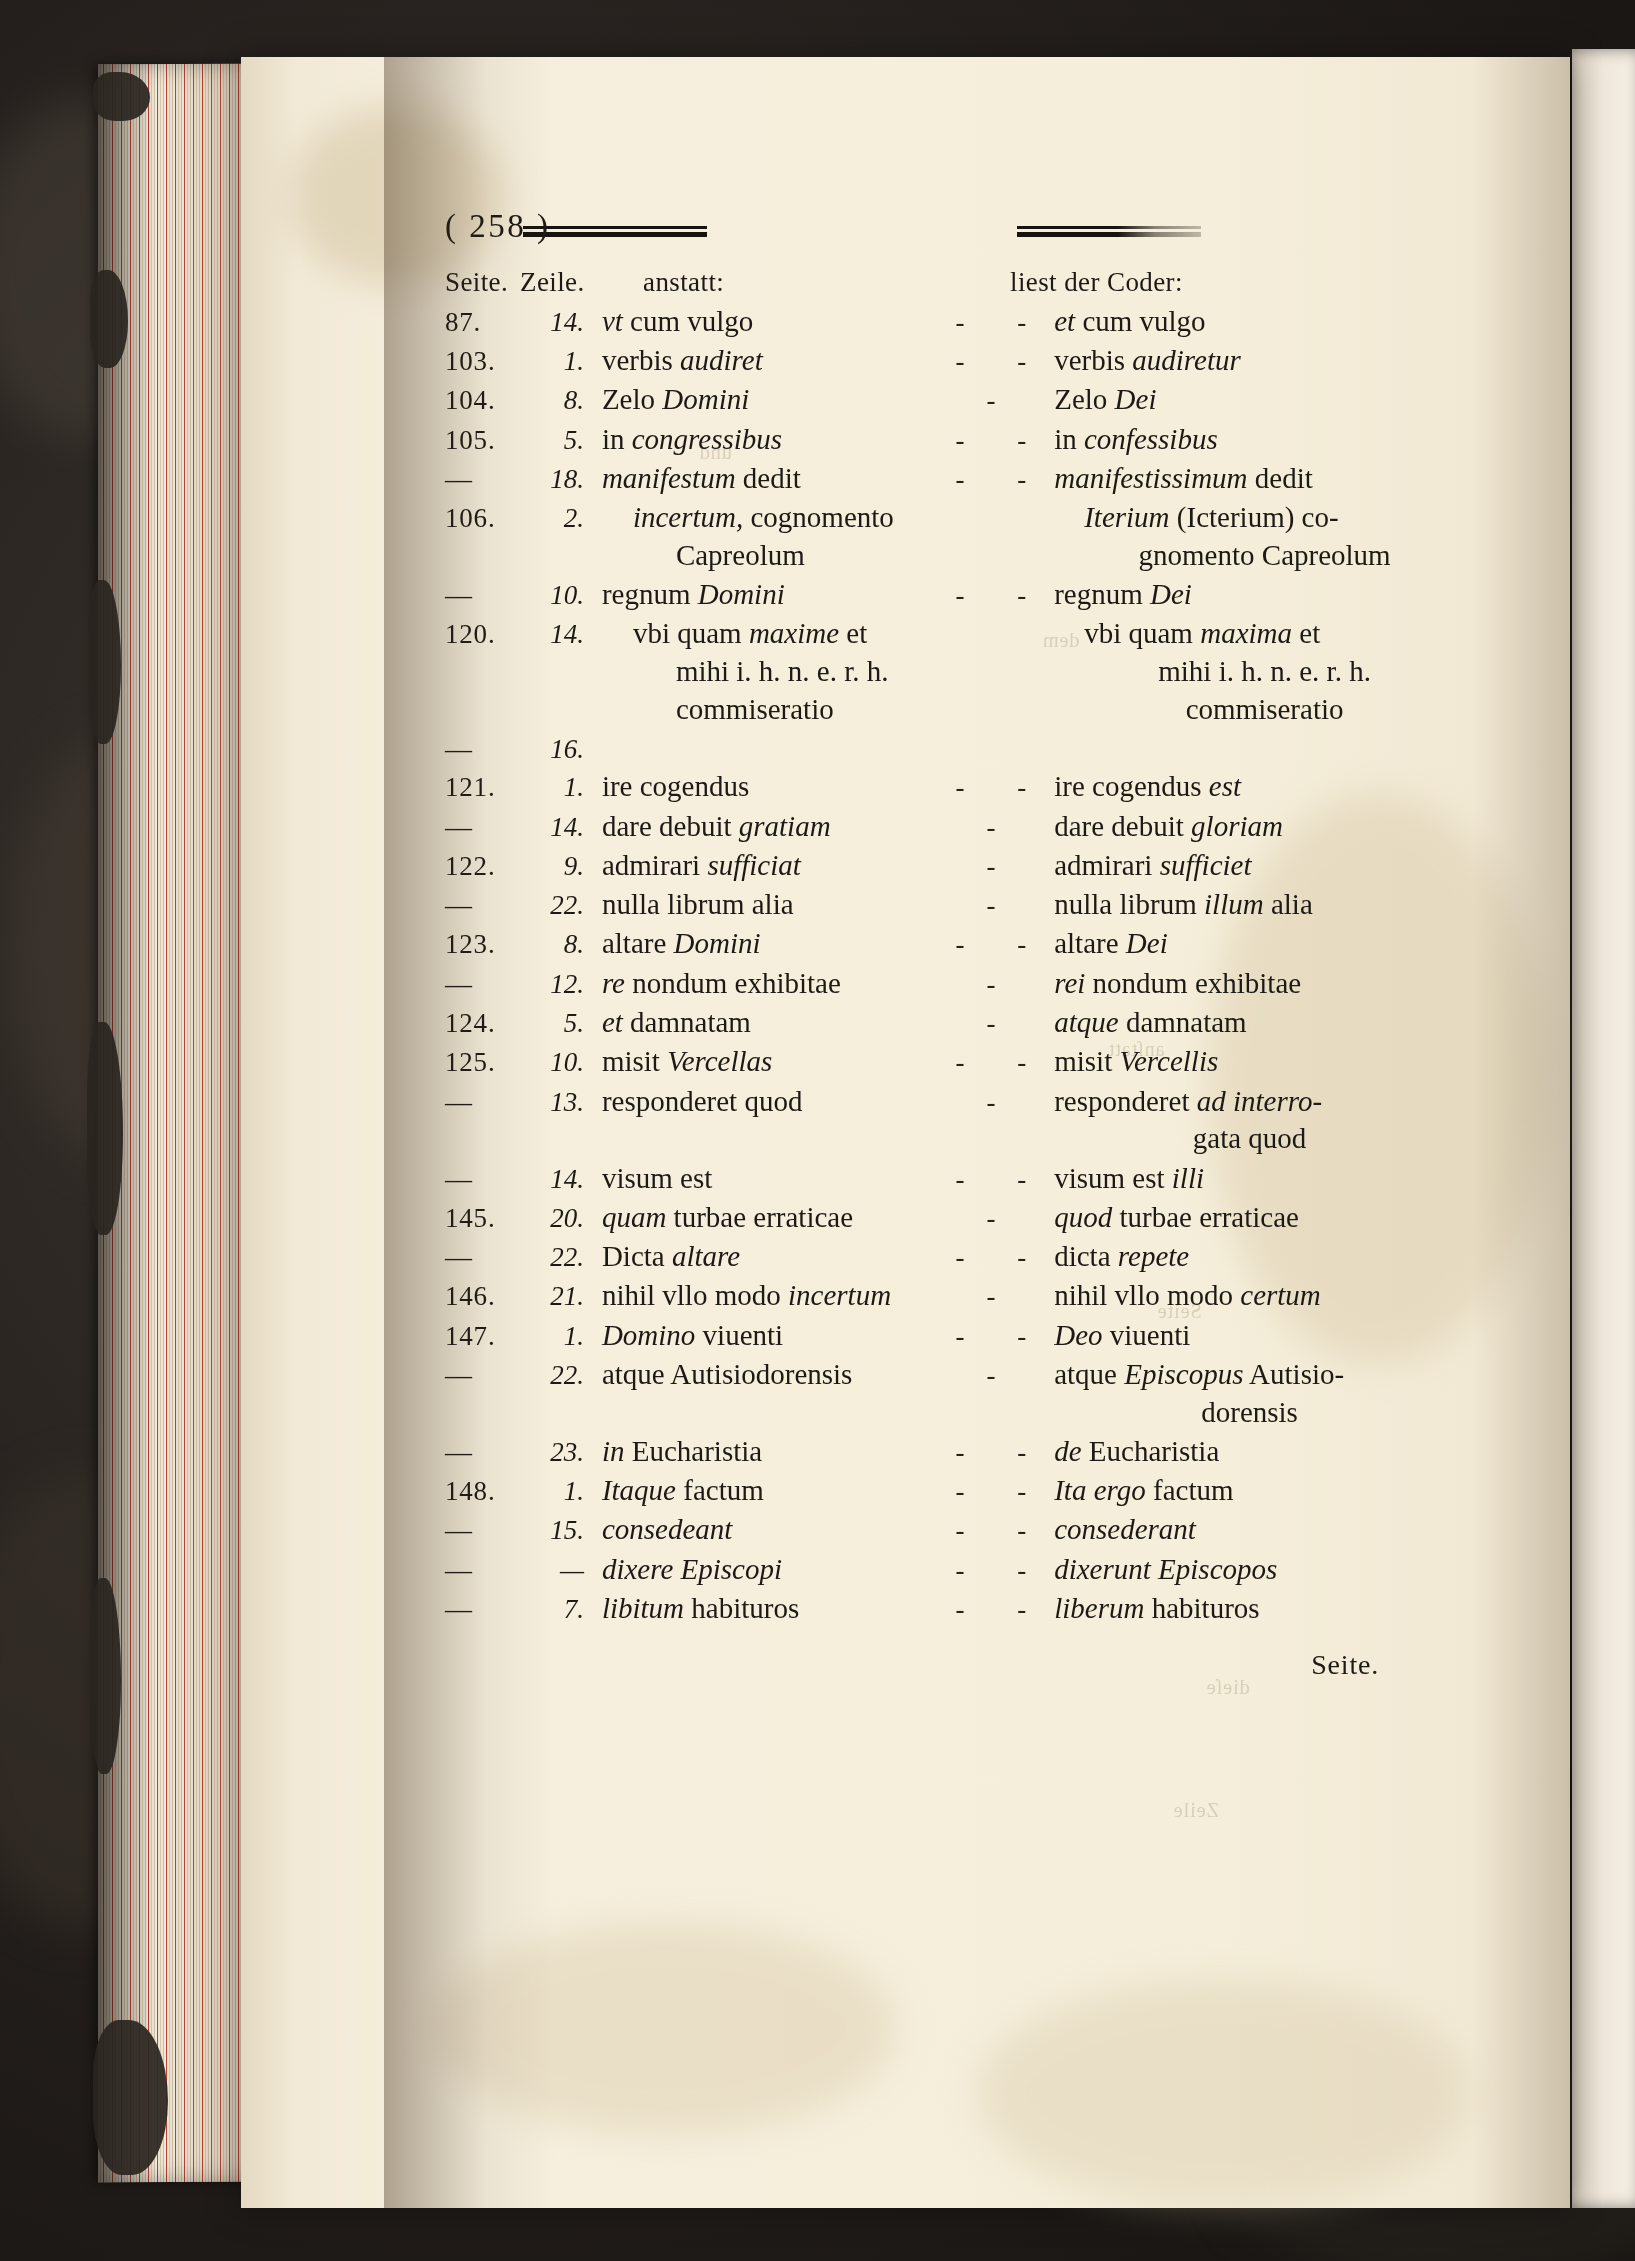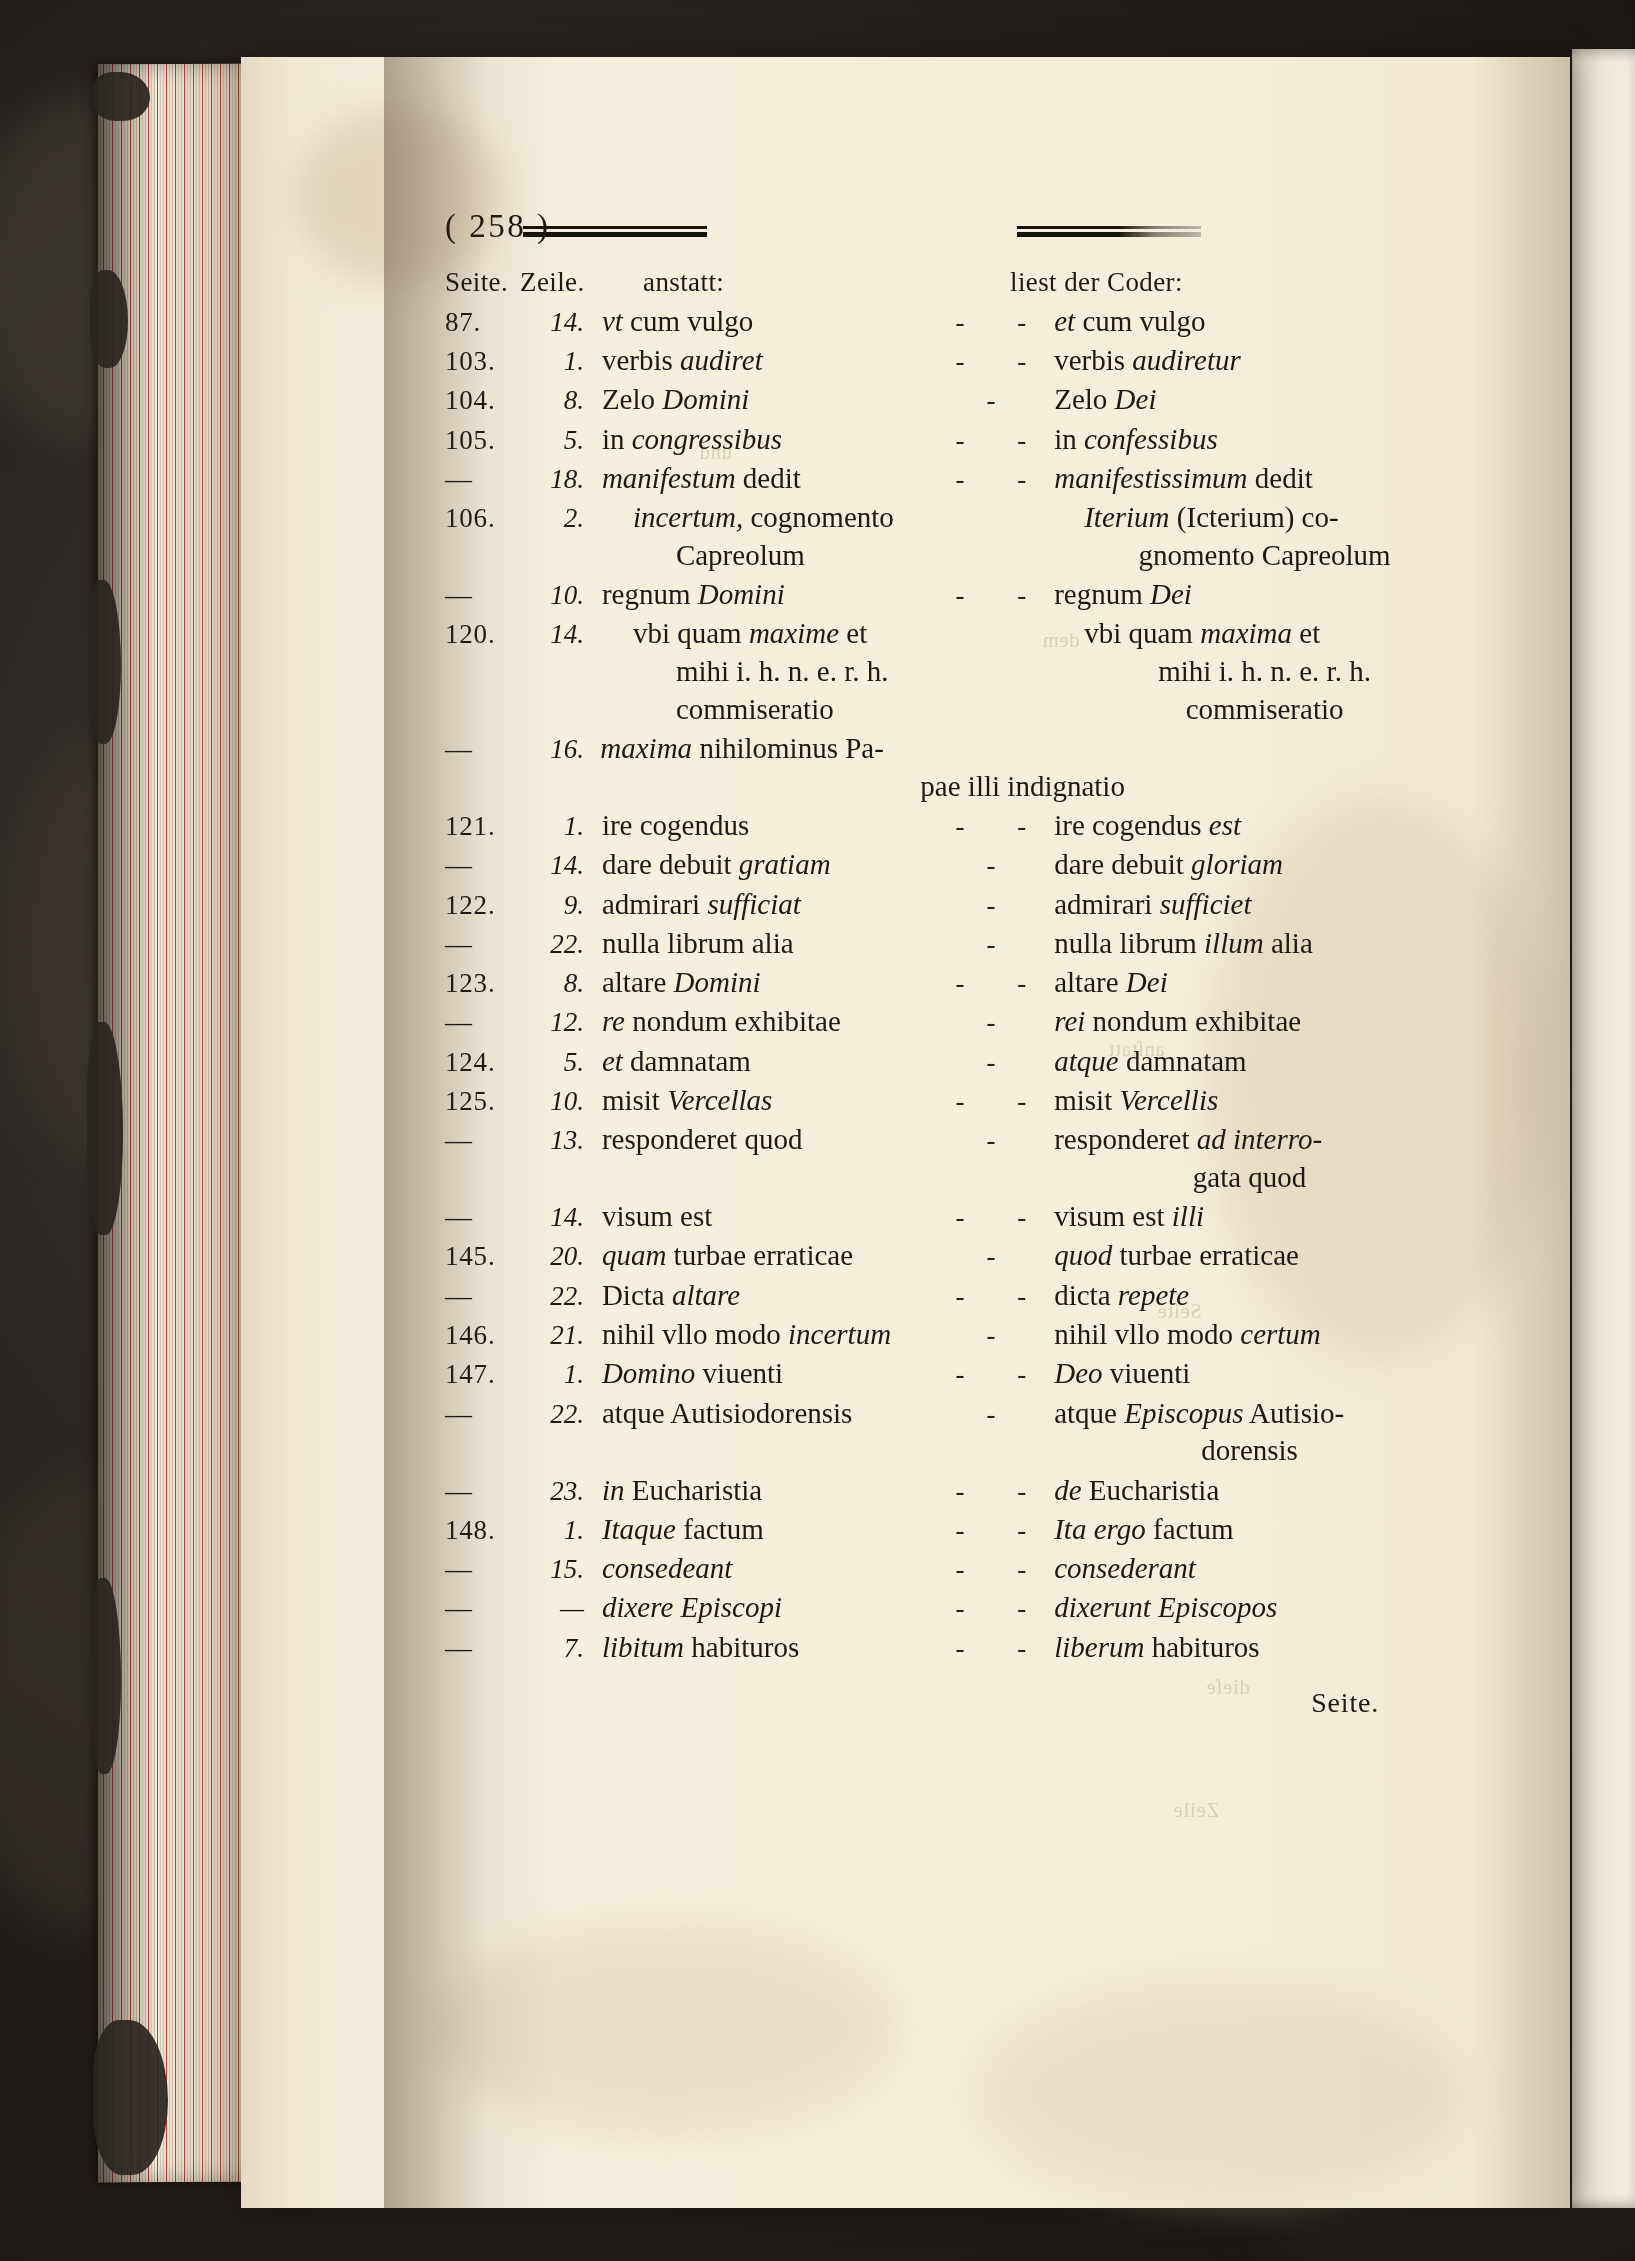--- a/index.html
+++ b/index.html
@@ -355,21 +355,20 @@
               <span class="c-page">120.</span>
               <span class="c-line">14.</span>
               <span class="c-wrong wide-wrong"><span><span>vbi quam </span><span class="it">maxime</span><span> et</span></span><span><span class="cont">mihi i. h. n. e. r. h.</span><span class="cont">commiseratio</span></span></span>
               <span class="c-dashes narrow-dash"></span>
               <span class="c-right"><span><span>vbi quam  </span><span class="it">maxima</span><span> et</span></span><span><span class="cont-r">mihi i. h. n. e. r. h.</span><span class="cont-r">commiseratio</span></span></span>
             </div>
             <div class="row">
               <span class="c-page">—</span>
               <span class="c-line">16.</span>
               <span class="c-dashes narrow-dash"></span>
-              <span class="c-right"><span><span class="it">maxima</span><span> nihilominus Pa-</span></span><span><span class="cont-r">pae illi indignatio</span></span></span>
             </div>
             <div class="row">
               <span class="c-page">121.</span>
               <span class="c-line">1.</span>
               <span class="c-wrong"><span><span>ire cogendus</span></span><span></span></span>
               <span class="c-dashes">- -</span>
               <span class="c-right"><span><span>ire cogendus </span><span class="it">est</span></span><span></span></span>
             </div>
             <div class="row">
               <span class="c-page">—</span>

